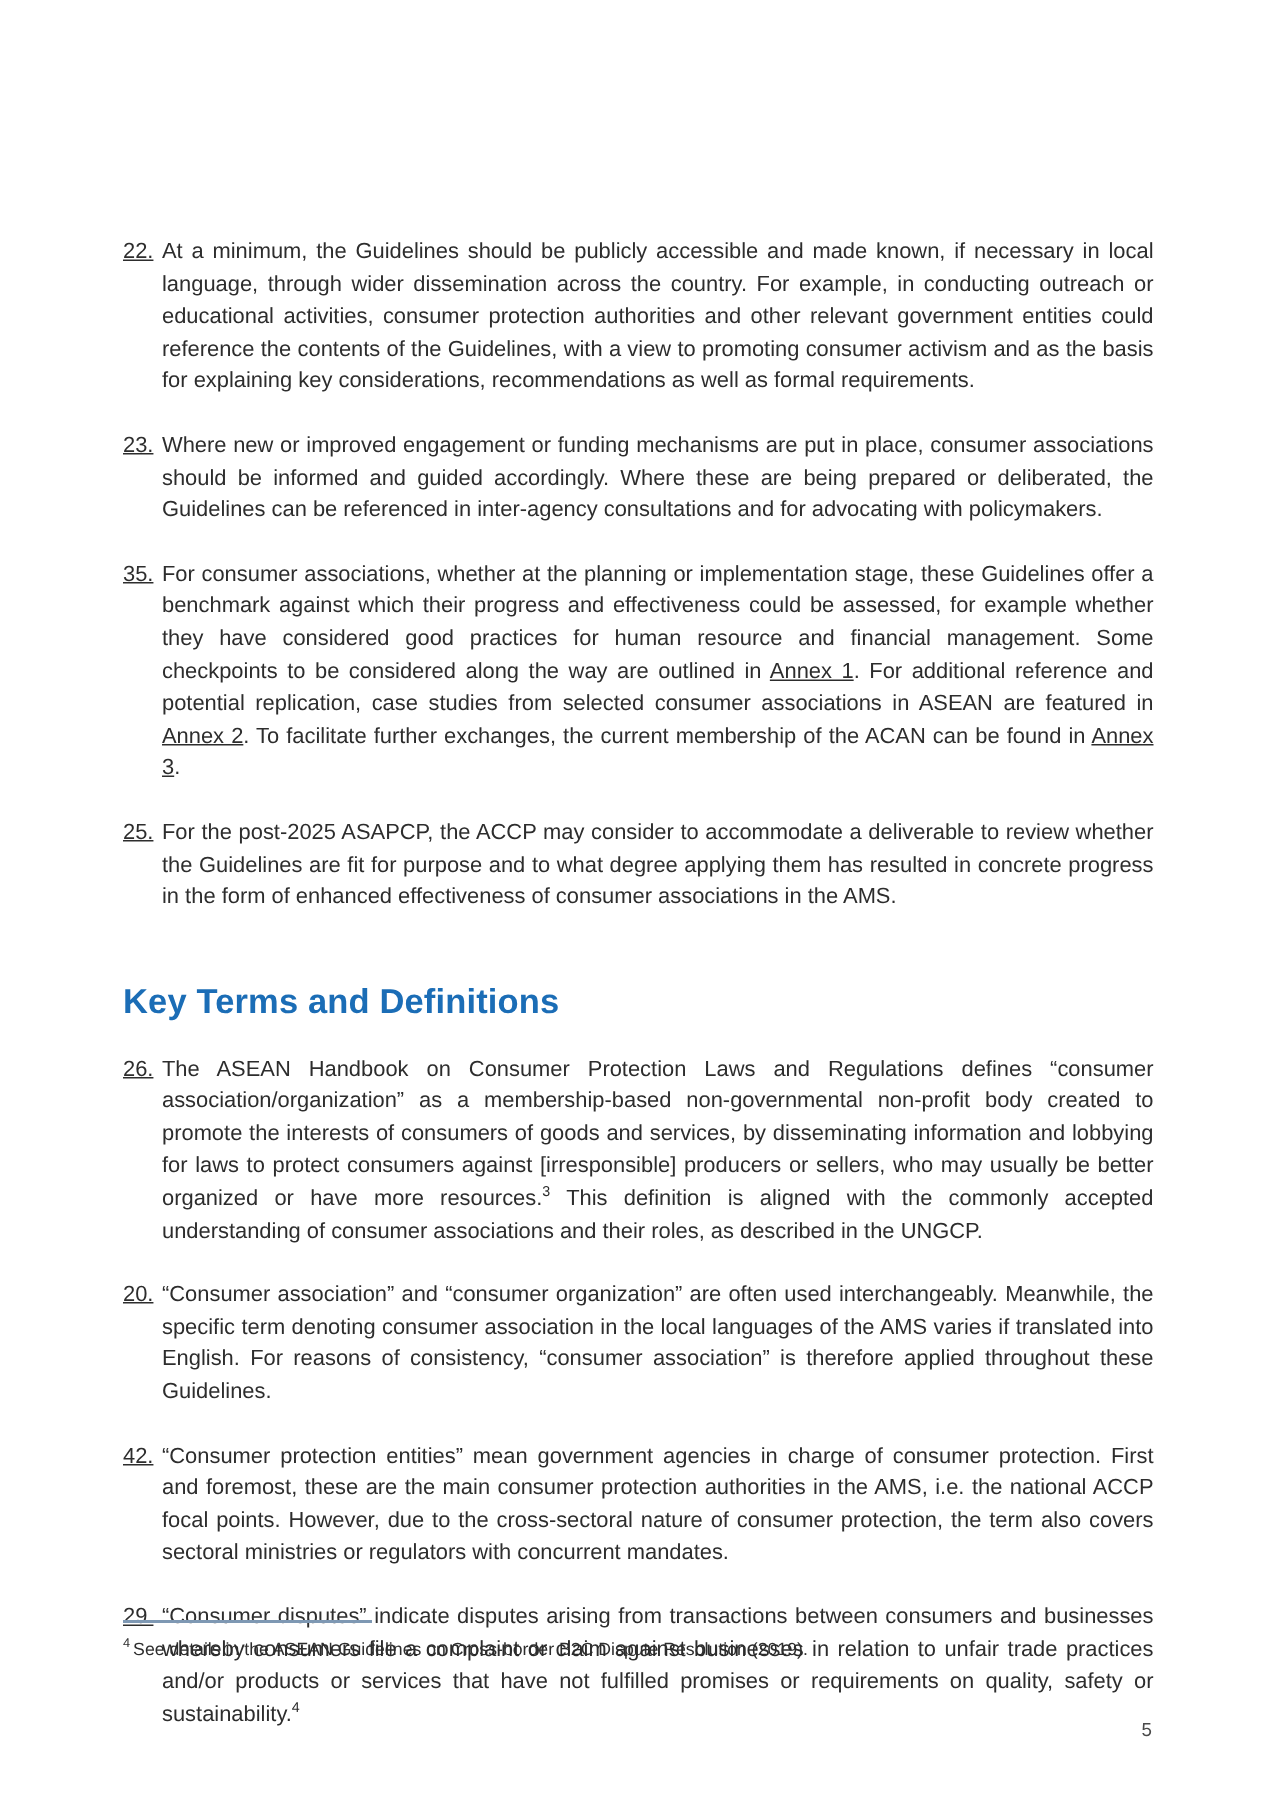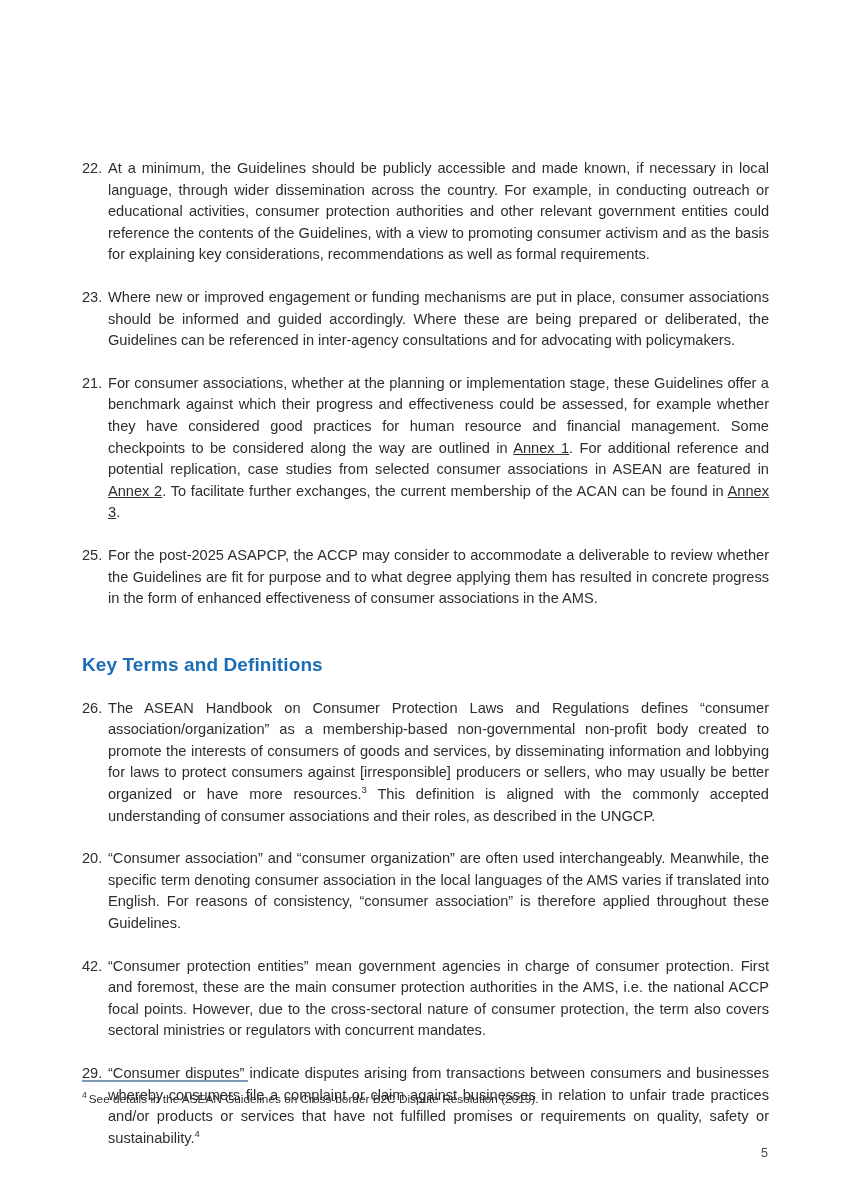--- a/index.html
+++ b/index.html
@@ -25,38 +25,39 @@
   }
   .para {
     display: flex;
     font-size: 14.6px;
     line-height: 21.6px;
     margin: 0 0 21px 0;
   }
   .para-num {
     flex: 0 0 26px;
     text-align: left;
+    text-decoration: underline;
   }
   .para-body {
     flex: 1;
     text-align: justify;
   }
   .seg-italic { }
   .seg-link {
     text-decoration: underline;
     color: inherit;
     cursor: pointer;
   }
   sup.seg-sup {
     font-size: 9.5px;
     line-height: 0;
     vertical-align: super;
   }
   .section-heading {
-    font-size: 19px;
+    font-size: 23px;
     font-weight: bold;
     color: #1b6db6;
     margin: 44px 0 22px 0;
     letter-spacing: 0.1px;
   }
   .footnotes {
     position: absolute;
     top: 1080px;
     left: 82px;
     width: 687px;
@@ -95,21 +96,21 @@
     <div id="paras-before">
         <div class="para">
           <div class="para-num">22.</div>
           <div class="para-body"><span>At a minimum, the Guidelines should be publicly accessible and made known, if necessary in local language, through wider dissemination across the country. For example, in conducting outreach or educational activities, consumer protection authorities and other relevant government entities could reference the contents of the Guidelines, with a view to promoting consumer activism and as the basis for explaining key considerations, recommendations as well as formal requirements.</span></div>
         </div>
         <div class="para">
           <div class="para-num">23.</div>
           <div class="para-body"><span>Where new or improved engagement or funding mechanisms are put in place, consumer associations should be informed and guided accordingly. Where these are being prepared or deliberated, the Guidelines can be referenced in inter-agency consultations and for advocating with policymakers.</span></div>
         </div>
         <div class="para">
-          <div class="para-num">21.</div>
+          <div class="para-num">35.</div>
           <div class="para-body"><span>For consumer associations, whether at the planning or implementation stage, these Guidelines offer a benchmark against which their progress and effectiveness could be assessed, for example whether they have considered good practices for human resource and financial management. Some checkpoints to be considered along the way are outlined in </span><span class="seg-link">Annex 1</span><span>. For additional reference and potential replication, case studies from selected consumer associations in ASEAN are featured in </span><span class="seg-link">Annex 2</span><span>. To facilitate further exchanges, the current membership of the ACAN can be found in </span><span class="seg-link">Annex 3</span><span>.</span></div>
         </div>
         <div class="para">
           <div class="para-num">25.</div>
           <div class="para-body"><span>For the post-2025 ASAPCP, the ACCP may consider to accommodate a deliverable to review whether the Guidelines are fit for purpose and to what degree applying them has resulted in concrete progress in the form of enhanced effectiveness of consumer associations in the AMS.</span></div>
         </div>
       </div>
     <h2 class="section-heading">Key Terms and Definitions</h2>
     <div id="paras-after">
         <div class="para">

